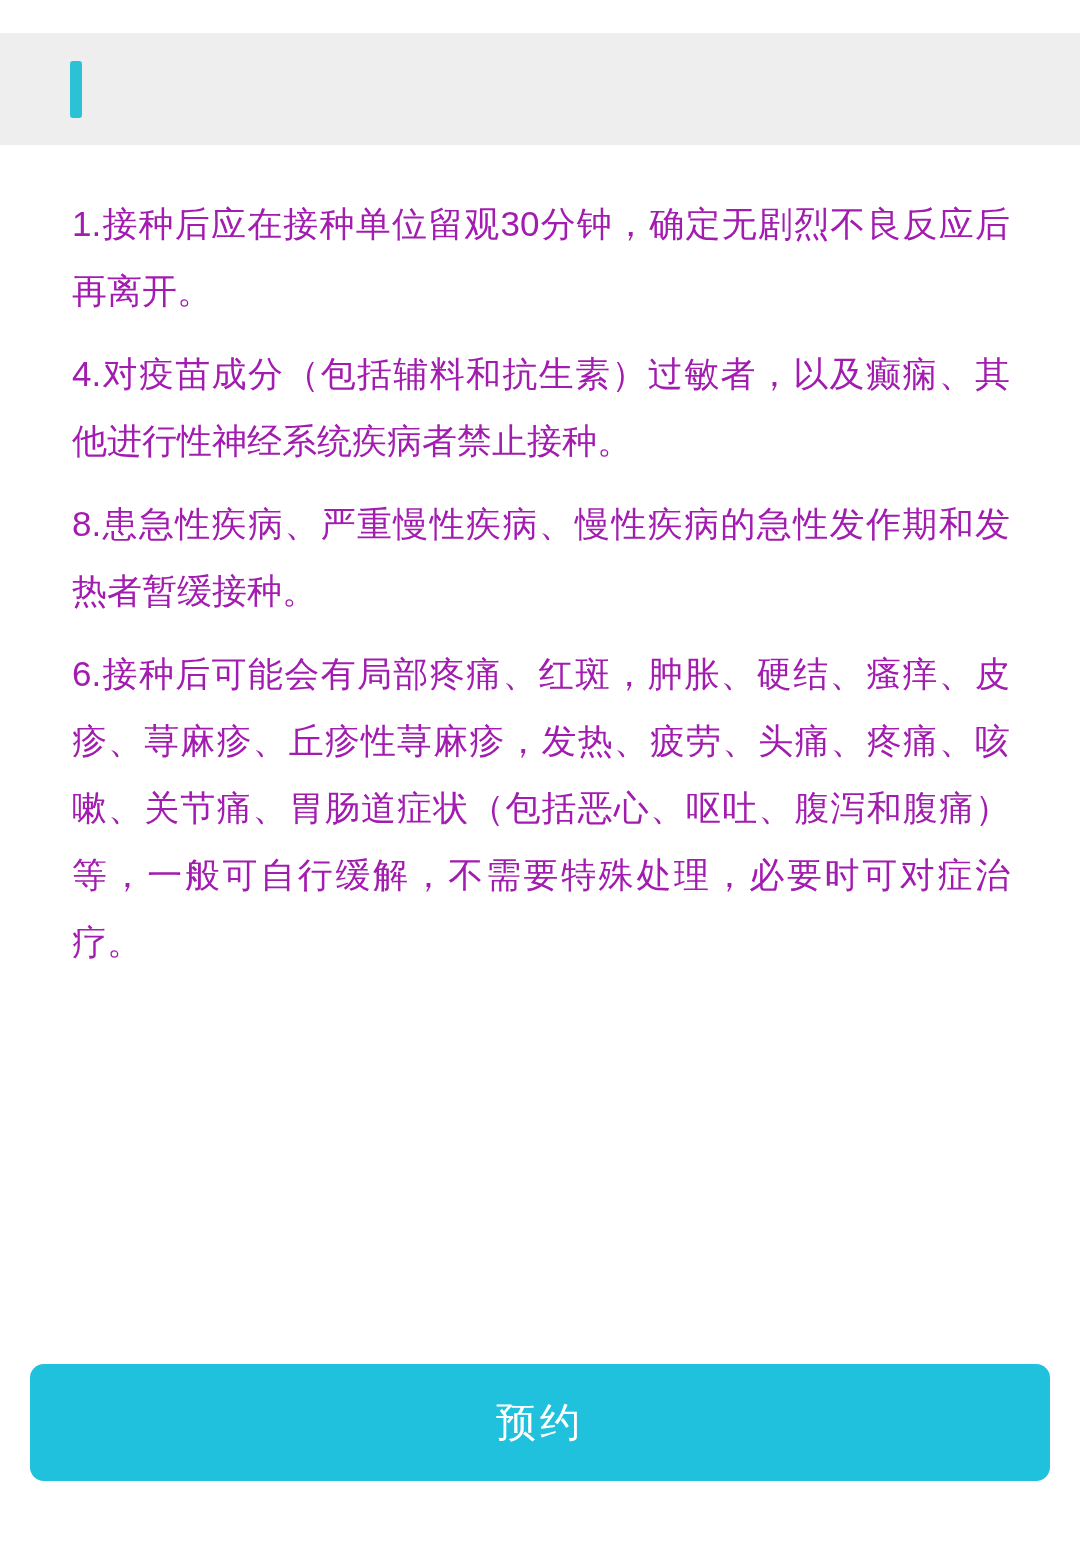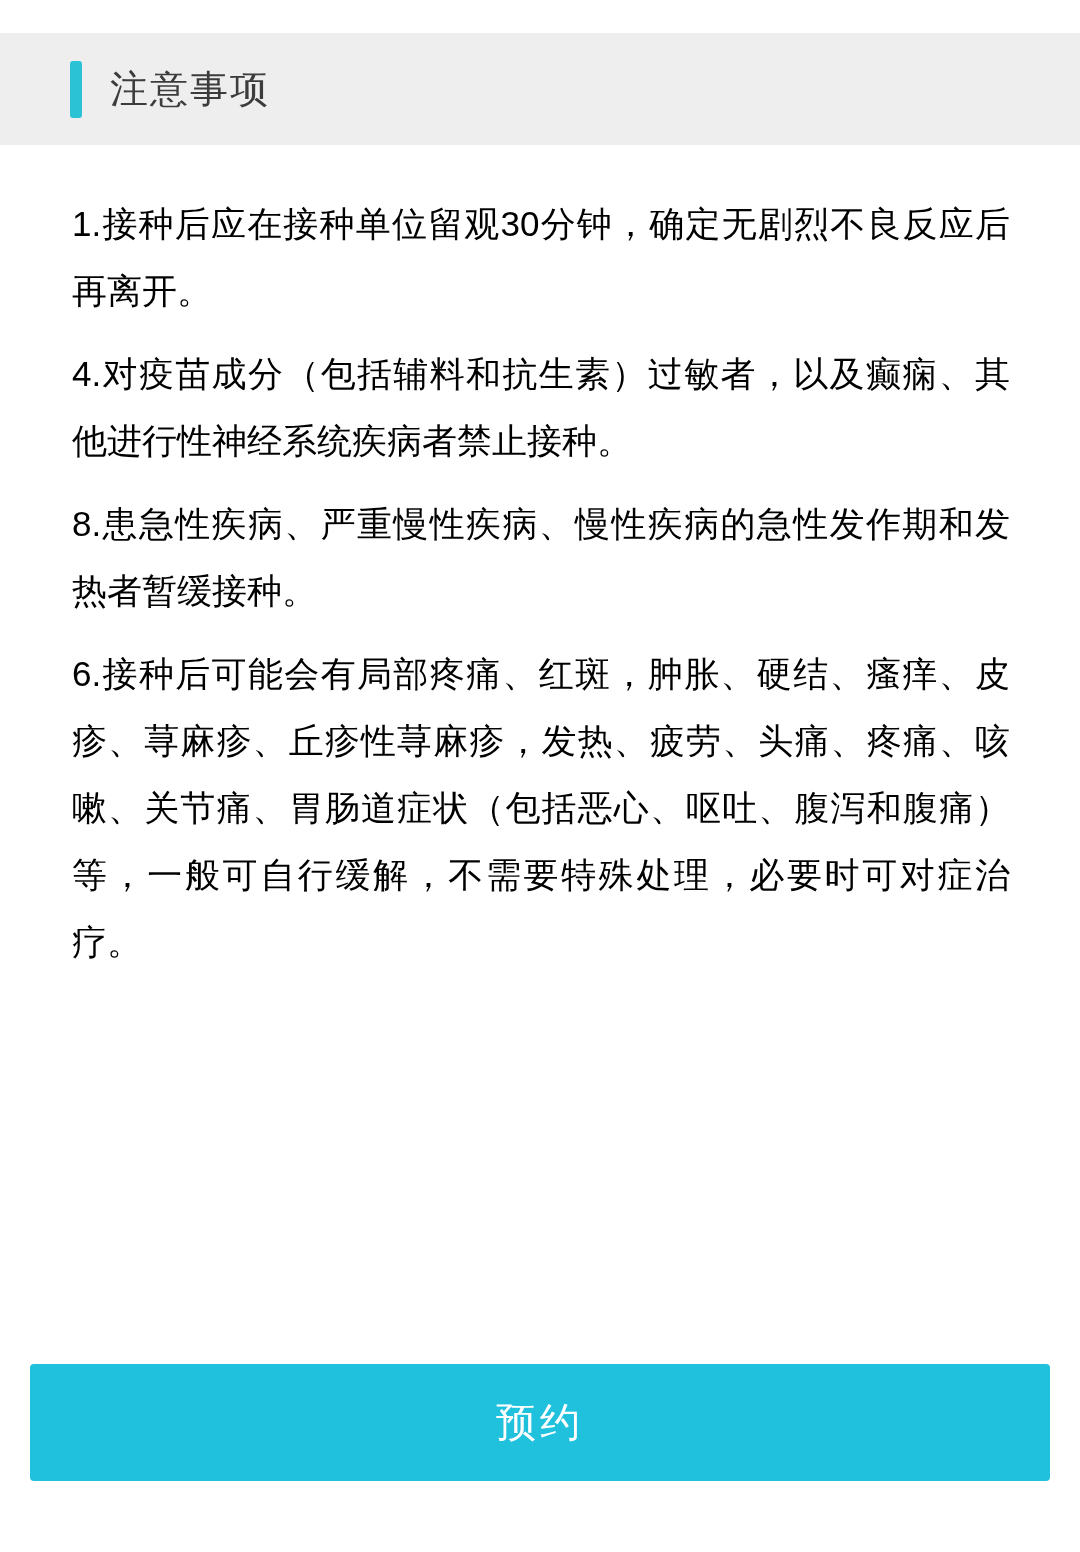--- a/index.html
+++ b/index.html
@@ -42,51 +42,50 @@
   .notes {
     position: absolute;
     top: 190px;
     left: 72px;
     width: 938px;
   }
   .note {
     margin: 0 0 16px 0;
     font-size: 35px;
     line-height: 67px;
-    color: #000000;
+    color: #a21caf;
     text-align: justify;
     word-break: break-all;
   }
   .reserve-button {
     position: absolute;
     left: 30px;
     top: 1364px;
     width: 1020px;
     height: 117px;
     background: #1FC1DC;
     border: none;
-    border-radius: 4px;
+    border-radius: 14px;
     color: #FFFFFF;
     font-size: 40px;
     letter-spacing: 4px;
     font-family: "Liberation Sans", "DejaVu Sans", sans-serif;
     display: flex;
     align-items: center;
     justify-content: center;
     cursor: pointer;
   }
 </style>
 </head>
 <body>
 
 <div class="page">
 
   <div class="section-header">
     <span class="accent-bar"></span>
-    <h1 class="section-title">注意事项</h1>
   </div>
 
   <div class="notes">
     <p class="note">1.接种后应在接种单位留观30分钟，确定无剧烈不良反应后再离开。</p>
     <p class="note">4.对疫苗成分（包括辅料和抗生素）过敏者，以及癫痫、其他进行性神经系统疾病者禁止接种。</p>
     <p class="note">8.患急性疾病、严重慢性疾病、慢性疾病的急性发作期和发热者暂缓接种。</p>
     <p class="note">6.接种后可能会有局部疼痛、红斑，肿胀、硬结、瘙痒、皮疹、荨麻疹、丘疹性荨麻疹，发热、疲劳、头痛、疼痛、咳嗽、关节痛、胃肠道症状（包括恶心、呕吐、腹泻和腹痛）等，一般可自行缓解，不需要特殊处理，必要时可对症治疗。</p>
   </div>
 
   <button class="reserve-button">预约</button>

